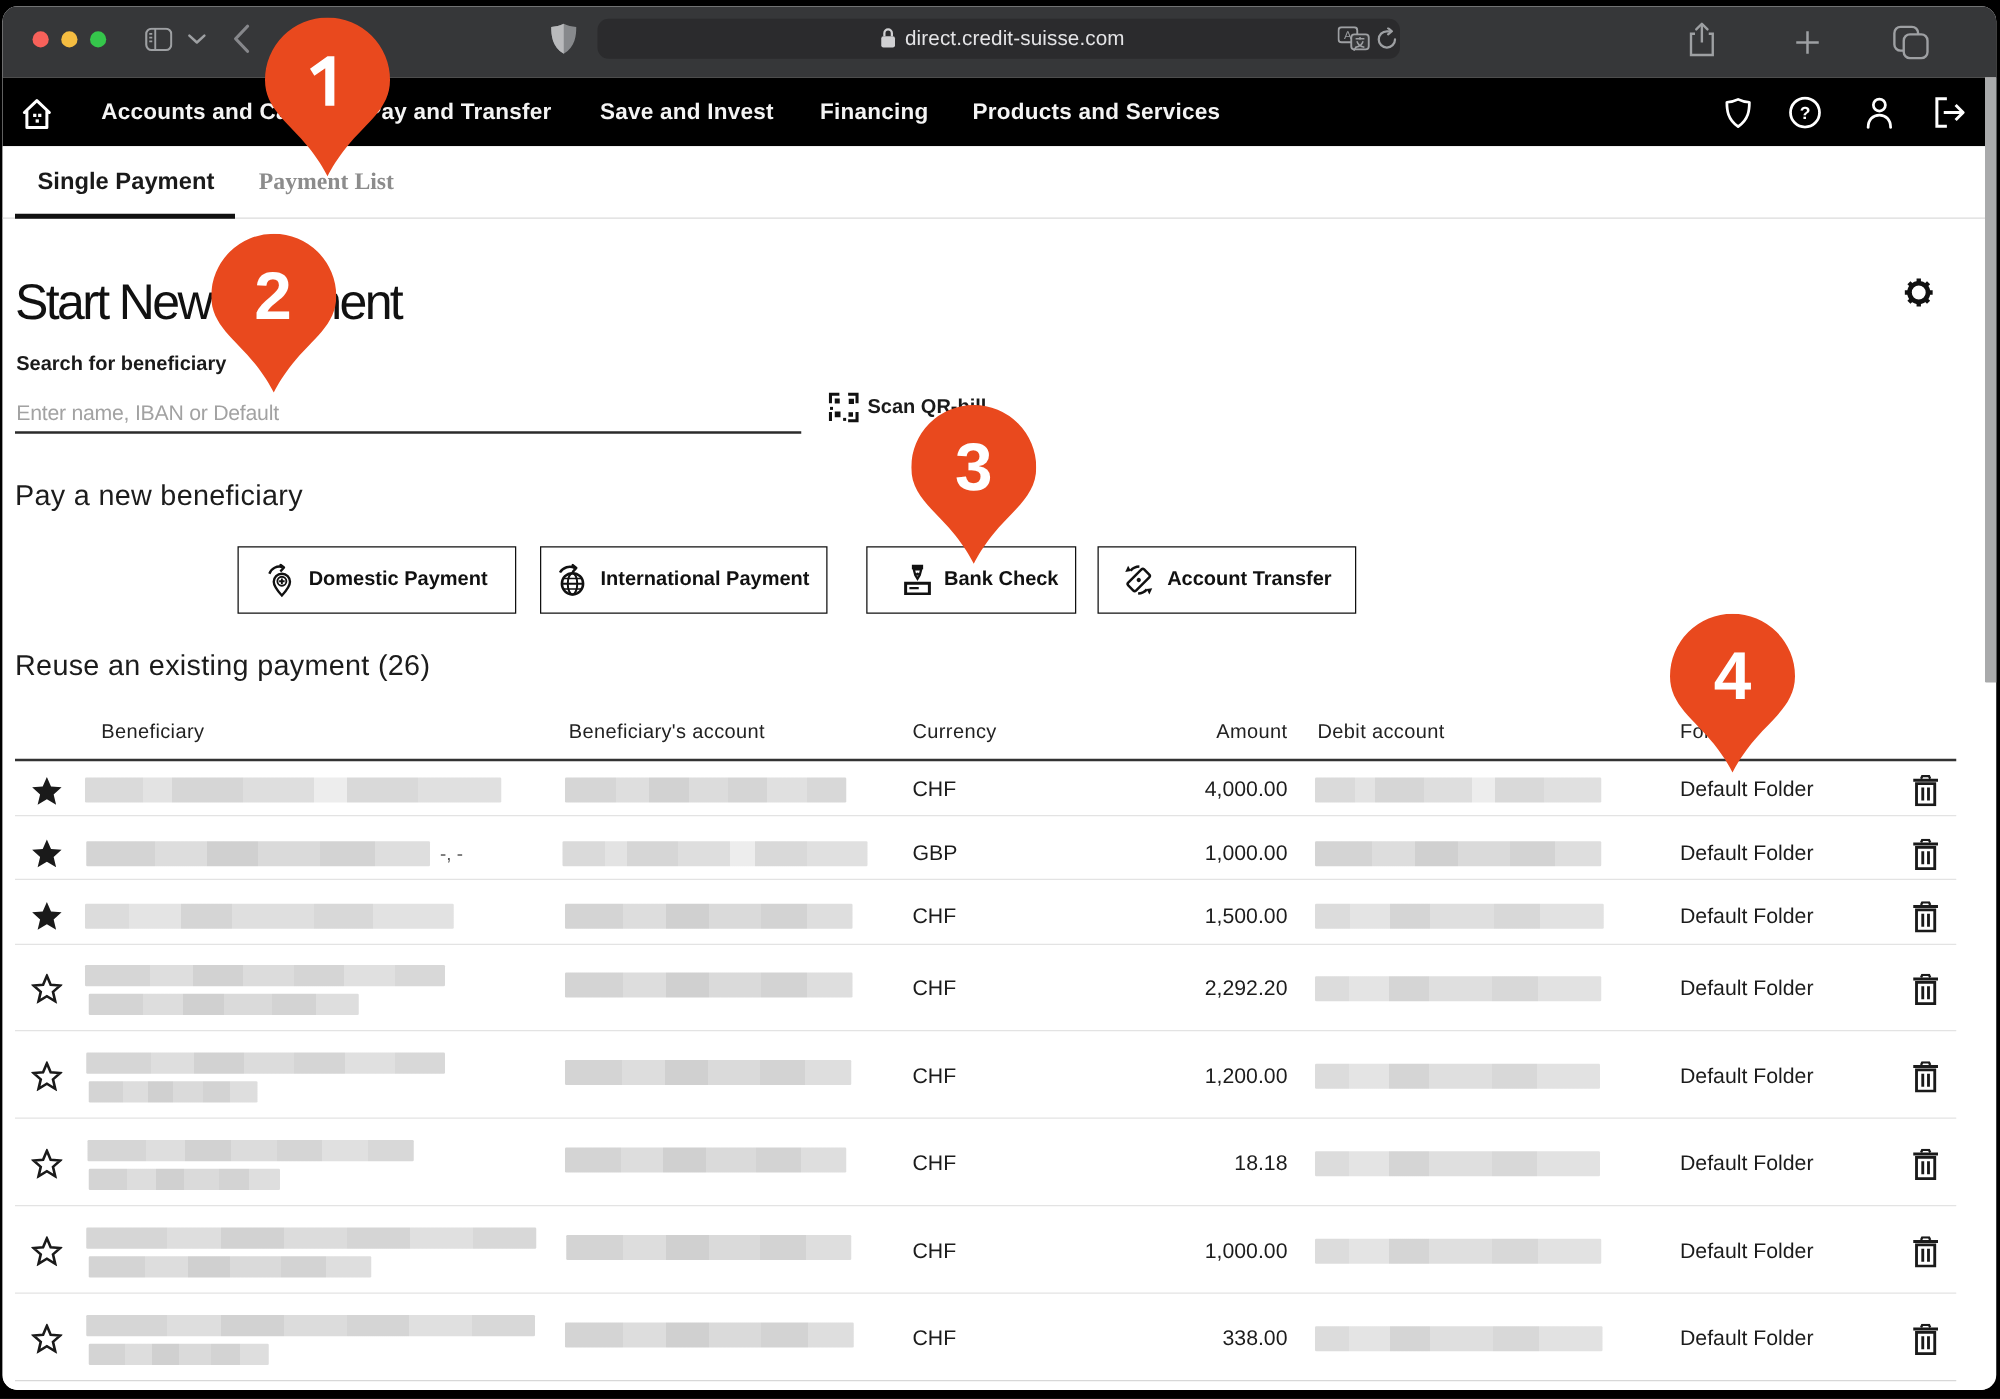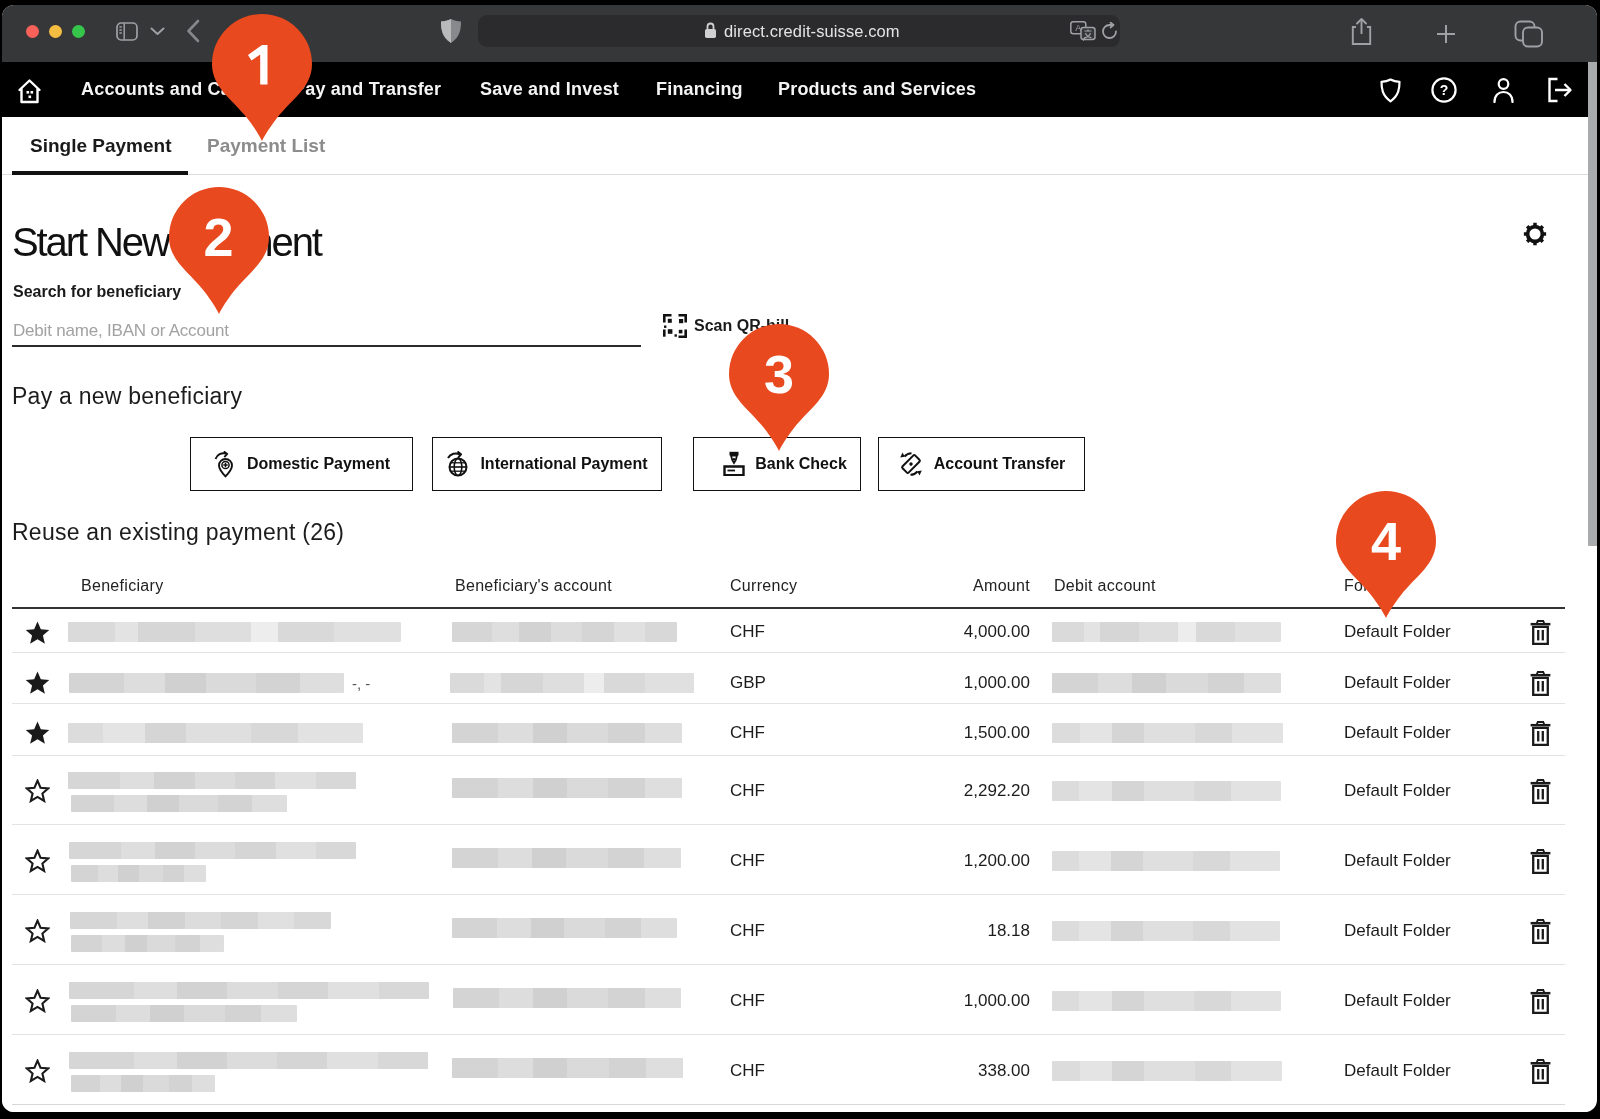--- a/index.html
+++ b/index.html
@@ -137,42 +137,42 @@
     <svg class="abs" style="left:1545px;top:15px;" width="27" height="26" viewBox="0 0 27 26">
       <path d="M10.5 2 H2.5 V24 H10.5" fill="none" stroke="#fff" stroke-width="2.4"></path>
       <line x1="8" y1="13" x2="23" y2="13" stroke="#fff" stroke-width="2.4"></line>
       <path d="M17.5 7 L23.5 13 L17.5 19" fill="none" stroke="#fff" stroke-width="2.4" stroke-linejoin="round"></path>
     </svg>
   </div>
 
   <div id="page">
 
     <div class="t" style="left:28px;top:18px;font-size:19px;font-weight:bold;">Single Payment</div>
-    <div class="t" style="left:205px;top:18px;font-size:19px;font-weight:bold;color:#8c8c8c;">Payment List</div>
+    <div class="t" style="left:205px;top:18px;font-size:19px;font-weight:bold;color:#8c8c8c;font-family:Liberation Serif, serif;">Payment List</div>
     <div class="abs" style="left:0;top:57px;width:1586px;height:1px;background:#dcdcdc;"></div>
     <div class="abs" style="left:10px;top:54px;width:176px;height:4px;background:#111;"></div>
 
     <div class="t" style="left:10px;top:103px;font-size:40px;letter-spacing:-2.1px;color:#111;">Start New Payment</div>
 
     <svg class="abs" style="left:1521px;top:105px;" width="24" height="24" viewBox="0 0 22 22">
       <g stroke="#111" stroke-width="3.2">
         <line x1="11" y1="0.8" x2="11" y2="4.5"></line>
           <line x1="11" y1="17.5" x2="11" y2="21.2"></line>
         <line x1="0.8" y1="11" x2="4.5" y2="11"></line>
           <line x1="17.5" y1="11" x2="21.2" y2="11"></line>
         <line x1="3.8" y1="3.8" x2="6.4" y2="6.4"></line>
           <line x1="15.6" y1="15.6" x2="18.2" y2="18.2"></line>
         <line x1="18.2" y1="3.8" x2="15.6" y2="6.4"></line>
           <line x1="6.4" y1="15.6" x2="3.8" y2="18.2"></line>
       </g>
       <circle cx="11" cy="11" r="6.8" fill="none" stroke="#111" stroke-width="3.4"></circle>
     </svg>
 
     <div class="t" style="left:11px;top:166px;font-size:16px;font-weight:bold;">Search for beneficiary</div>
-    <div class="t" style="left:11px;top:204px;font-size:17px;color:#a2a2a2;letter-spacing:-0.2px;">Debit name, IBAN or Account</div>
+    <div class="t" style="left:11px;top:204px;font-size:17px;color:#a2a2a2;letter-spacing:-0.2px;">Enter name, IBAN or Default</div>
     <div class="abs" style="left:10px;top:228px;width:629px;height:2px;background:#2b2b2b;"></div>
 
     <svg class="abs" style="left:661px;top:197px;" width="24" height="24" viewBox="0 0 24 24">
       <g stroke="#111" stroke-width="2.6" fill="none">
         <path d="M1.3 8.5 V1.3 H8.5"></path>
         <path d="M15.5 1.3 H22.7 V8.5"></path>
         <path d="M22.7 15.5 V22.7 H15.5"></path>
         <path d="M1.3 15.5 V22.7"></path>
       </g>
       <g fill="#111">

